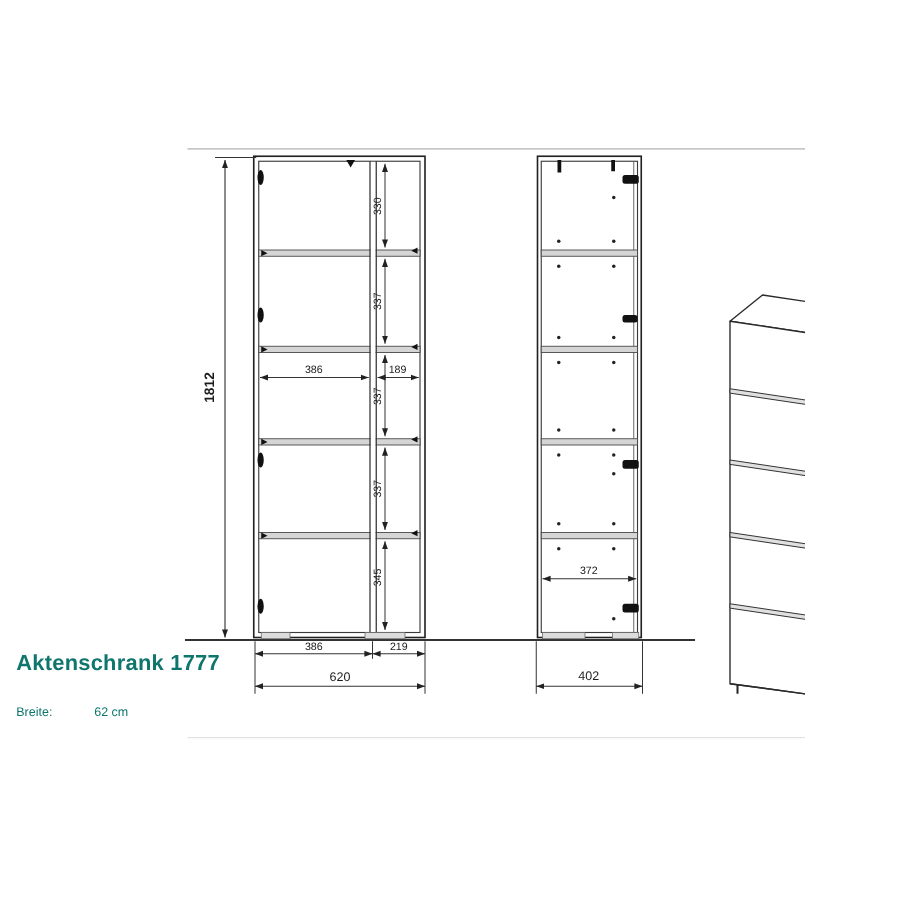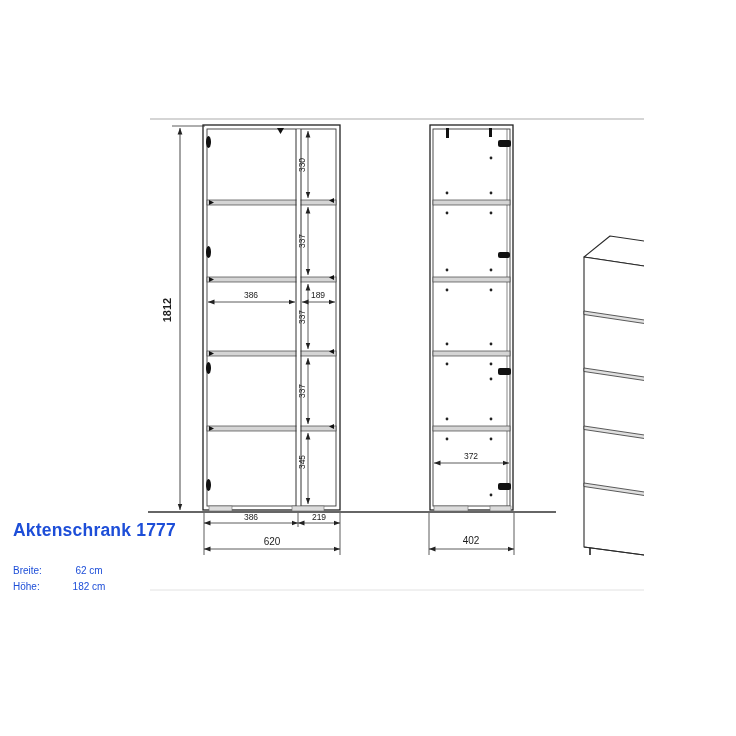--- a/index.html
+++ b/index.html
@@ -31,21 +31,21 @@
     font-size: 10px;
   }
   .dim-label-total {
     font-size: 11px;
     font-weight: bold;
   }
   .info-block {
     position: absolute;
     left: 13px;
     top: 520px;
-    color: #1d4ed8;
+    color: #0f766e;
   }
   .product-title {
     font-size: 17.5px;
     font-weight: bold;
     letter-spacing: 0.2px;
     margin: 0 0 22px 0;
   }
   .spec-row {
     display: flex;
     font-size: 10px;
@@ -271,19 +271,15 @@
     </g>
   </svg>
 
   <div class="info-block">
     <h1 class="product-title">Aktenschrank 1777</h1>
 
     <div class="spec-row">
       <span class="spec-label">Breite:</span>
       <span class="spec-value">62 cm</span>
     </div>
-    <div class="spec-row">
-      <span class="spec-label">Höhe:</span>
-      <span class="spec-value">182 cm</span>
-    </div>
   </div>
 
 </div>
 
 </body></html>

